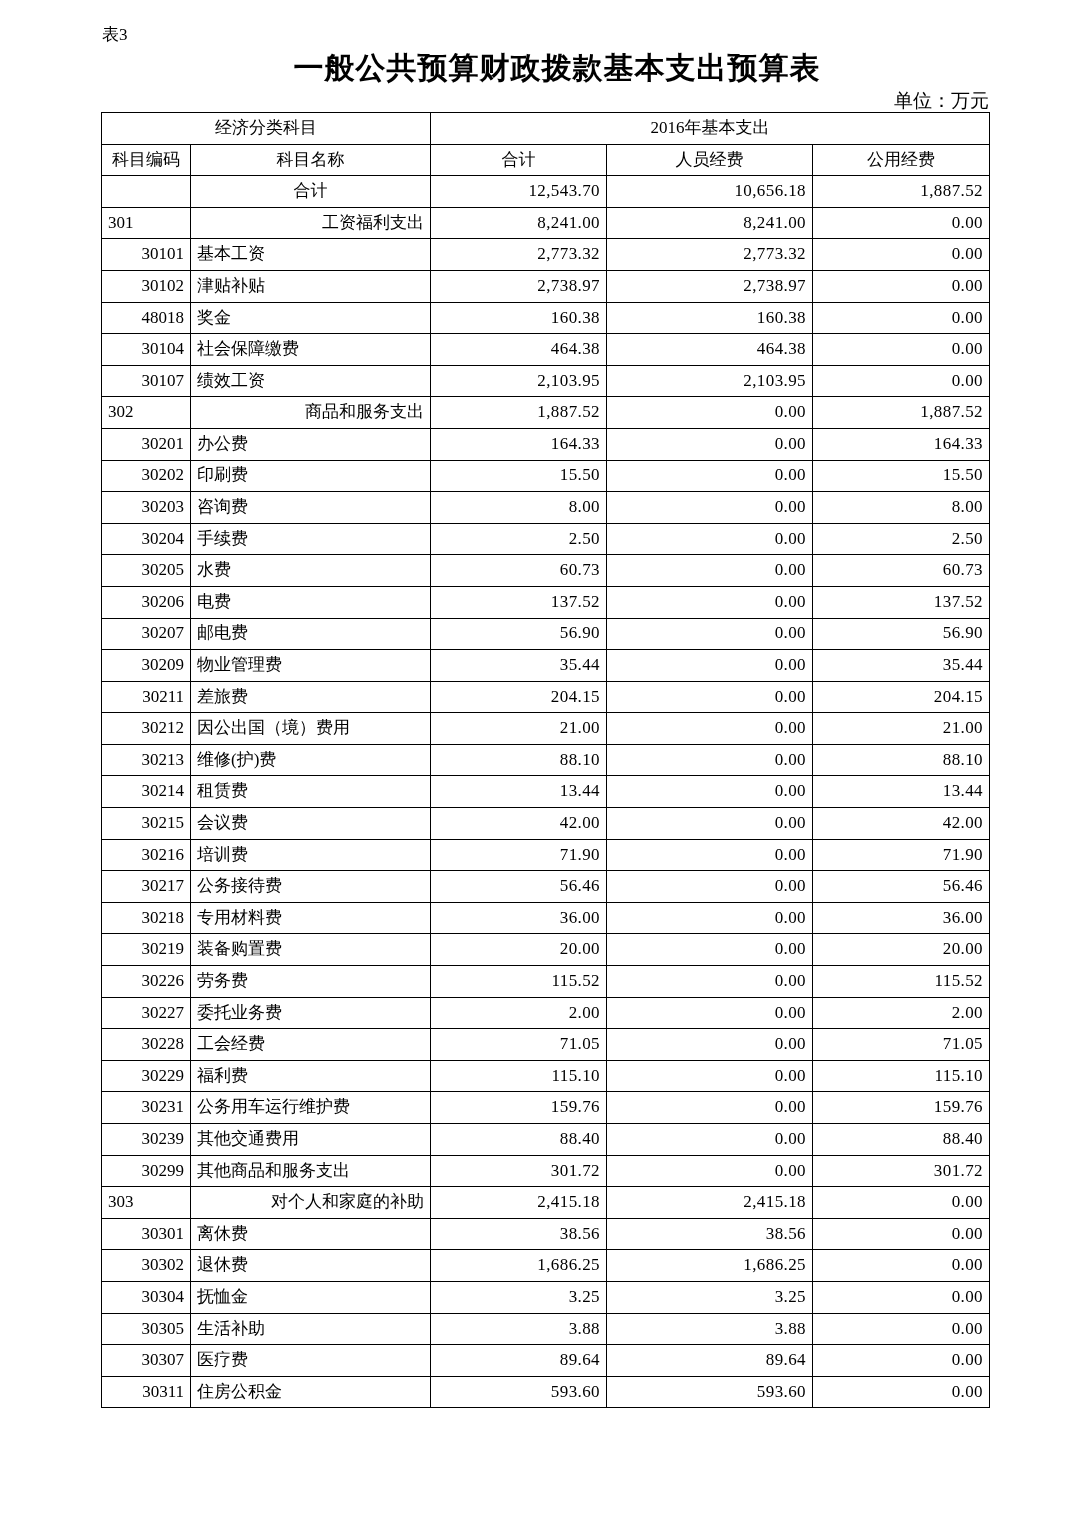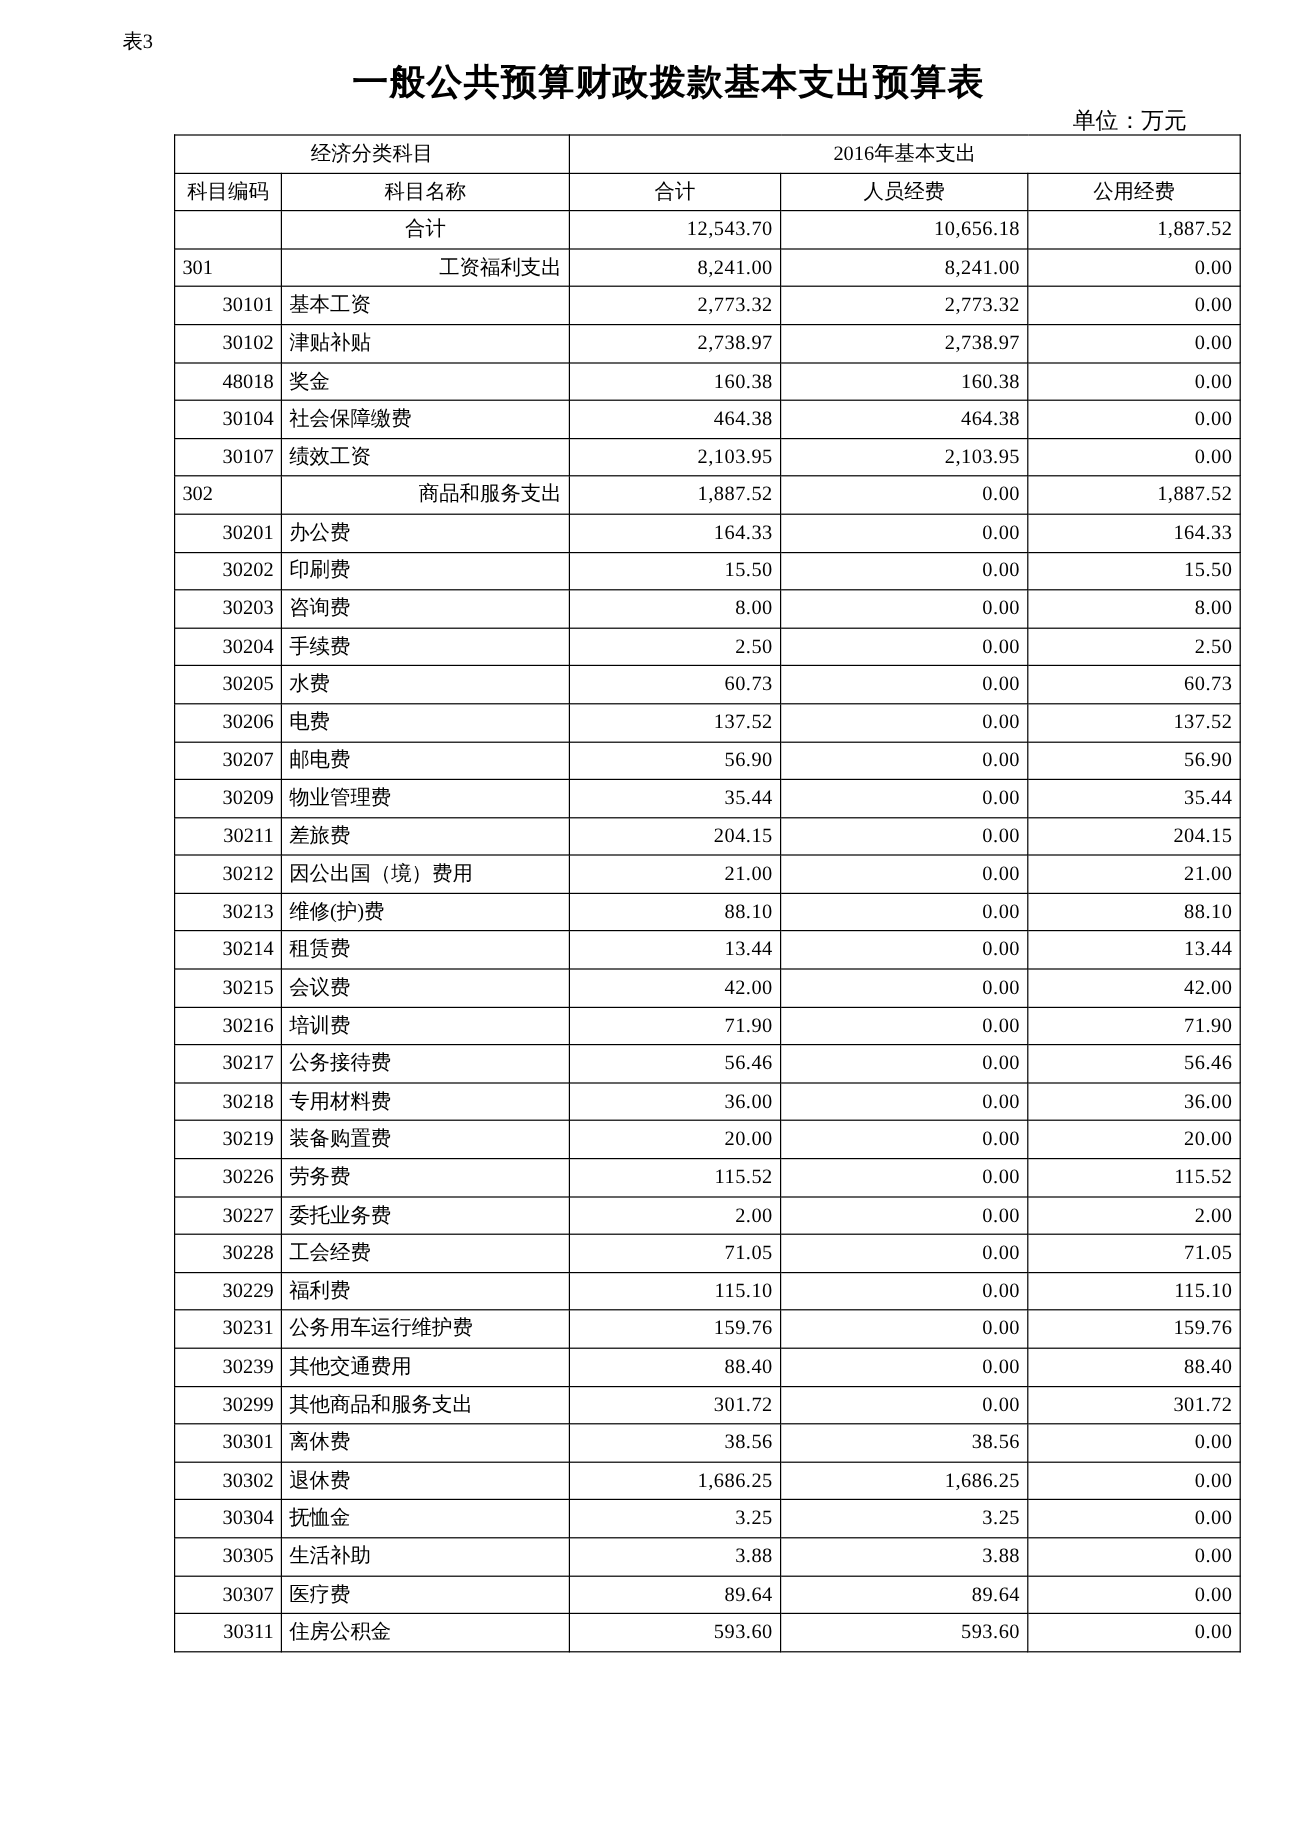--- a/index.html
+++ b/index.html
@@ -31,21 +31,20 @@
     position:absolute; right:85px; top:88px;
     font-size:19px;
   }
 
   .tbl-wrap { position:absolute; left:101px; top:112px; width:888px; }
 
   table.budget {
     border-collapse:collapse;
     width:888px;
     table-layout:fixed;
-    margin-left:44px;
   }
   table.budget td {
     border:1px solid #000000;
     height:30.6px;
     padding:0 6px;
     font-size:17px;
     line-height:1.1;
     vertical-align:middle;
     font-family:"Liberation Serif", serif;
     white-space:nowrap;
@@ -317,20 +316,27 @@
             <td class="num">88.40</td>
           </tr>
           <tr>
             <td class="code-sub">30299</td>
             <td class="name-sub">其他商品和服务支出</td>
             <td class="num">301.72</td>
             <td class="num">0.00</td>
             <td class="num">301.72</td>
           </tr>
           <tr>
+            <td class="code-top">303</td>
+            <td class="name-top">对个人和家庭的补助</td>
+            <td class="num">2,415.18</td>
+            <td class="num">2,415.18</td>
+            <td class="num">0.00</td>
+          </tr>
+          <tr>
             <td class="code-sub">30301</td>
             <td class="name-sub">离休费</td>
             <td class="num">38.56</td>
             <td class="num">38.56</td>
             <td class="num">0.00</td>
           </tr>
           <tr>
             <td class="code-sub">30302</td>
             <td class="name-sub">退休费</td>
             <td class="num">1,686.25</td>

